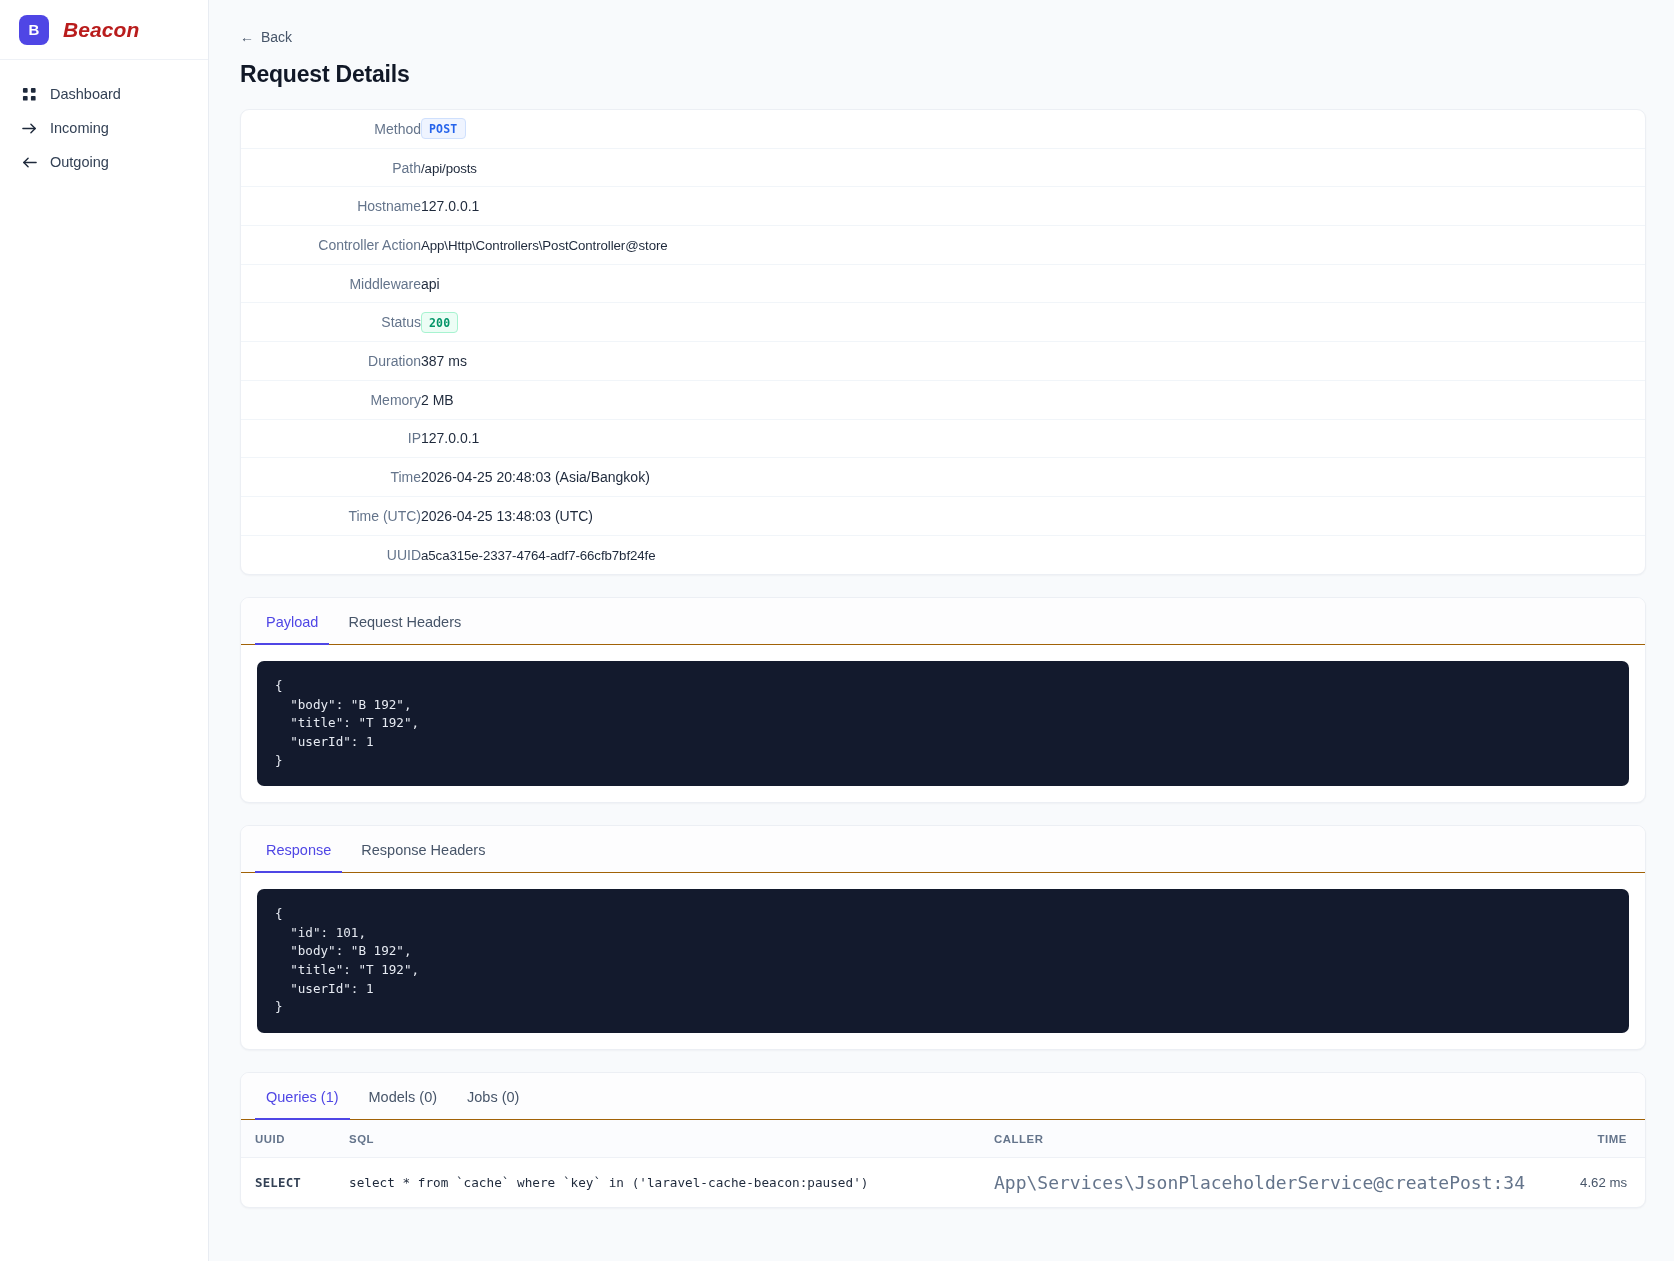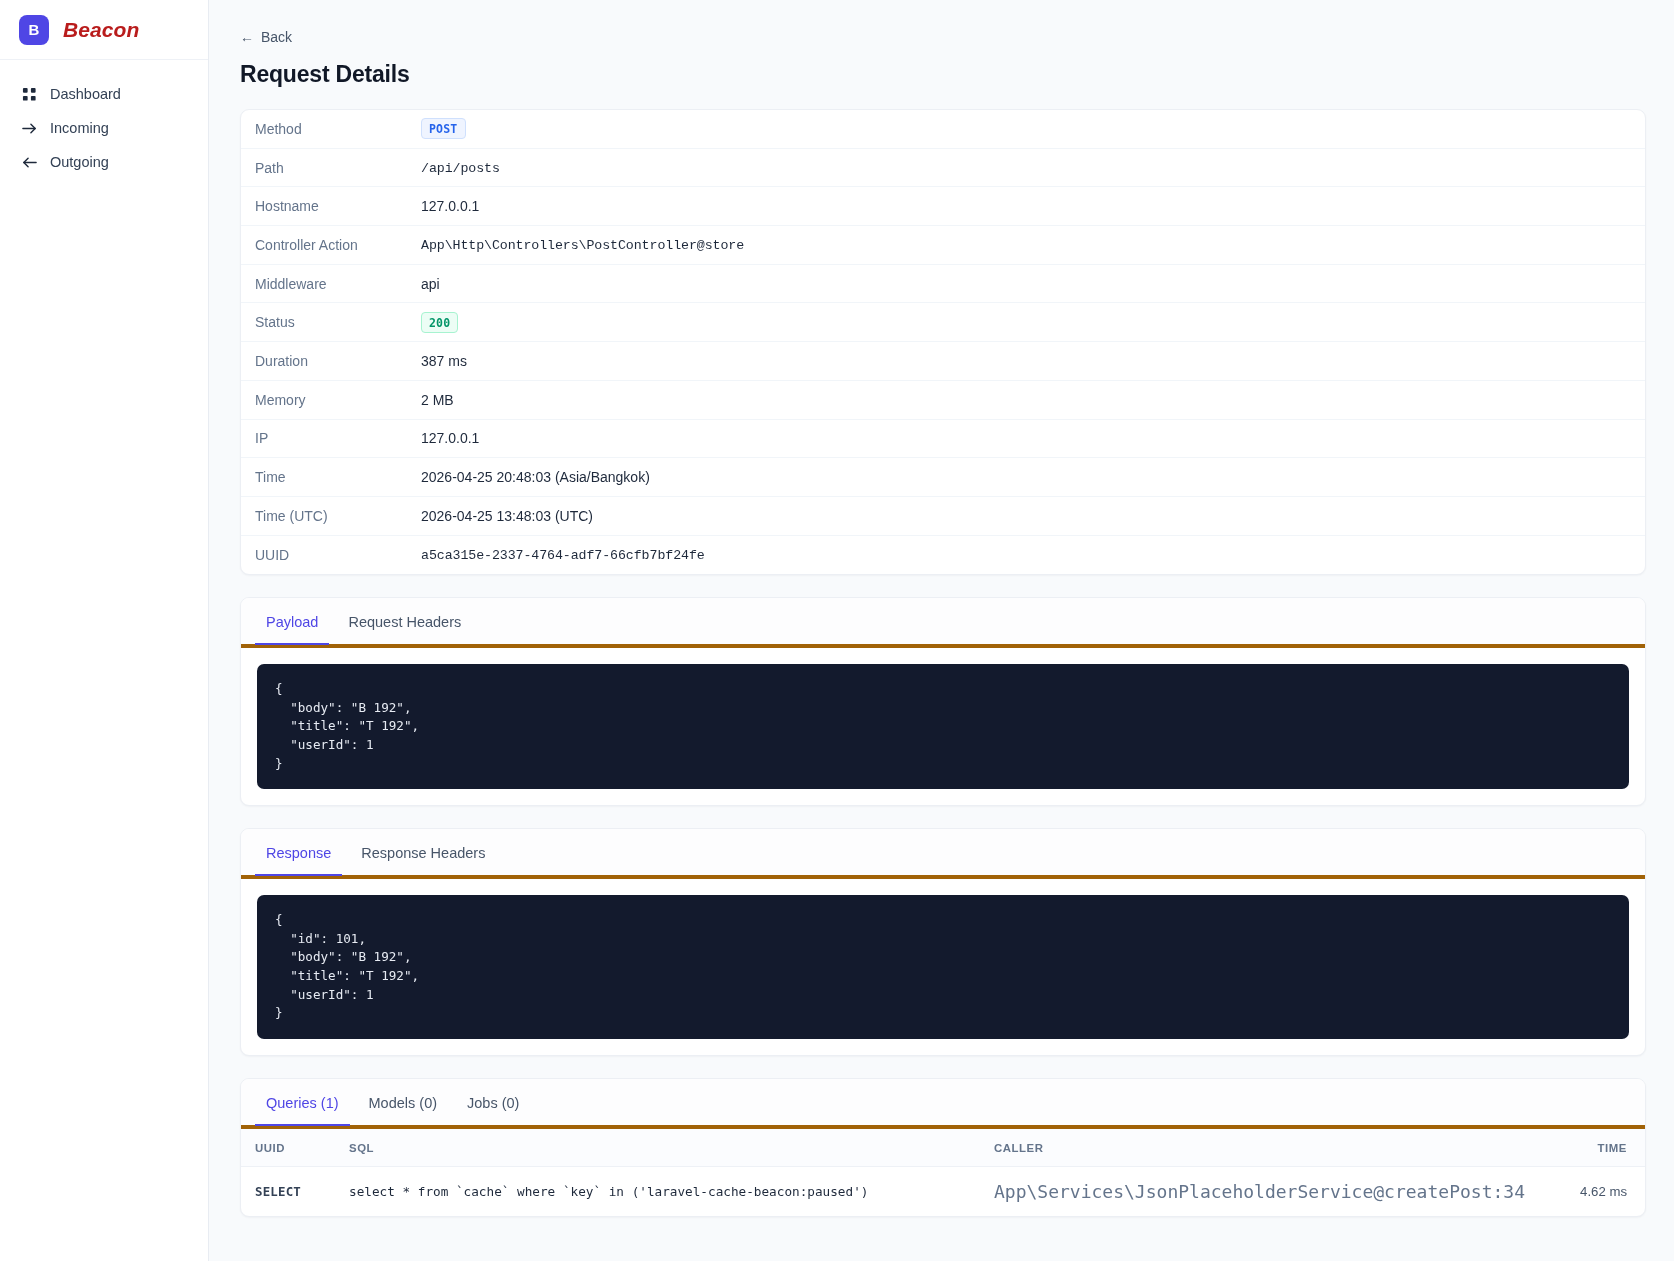--- a/index.html
+++ b/index.html
@@ -94,33 +94,34 @@
     overflow: hidden;
   }
 
   
   .detail-row {
     display: flex;
     align-items: center;
     height: 38.7px;
     border-bottom: 1px solid #f1f5f9;
     padding: 0 14px;
+    text-align: right;
   }
   .detail-row:last-child { border-bottom: none; }
   .detail-label {
     flex: 0 0 166px;
     font-size: 14px;
     color: #64748b;
   }
   .detail-value {
     font-size: 14px;
     color: #1e293b;
   }
   .mono {
-    font-family: Liberation Mono, monospace;
+    font-family: Liberation Sans, sans-serif;
     font-size: 13.3px;
     letter-spacing: -.1px;
   }
   .badge {
     display: inline-block;
     font-family: "DejaVu Sans Mono", "Liberation Mono", monospace;
     font-size: 11.5px;
     font-weight: bold;
     padding: 3px 7px 2px;
     border-radius: 4px;
@@ -135,21 +136,21 @@
     background: #ecfdf5;
     border: 1px solid #a7f3d0;
     color: #059669;
   }
 
   
   .tabs {
     display: flex;
     align-items: flex-start;
     gap: 8px;
-    border-bottom: 4px solid #a16207;
+    border-bottom: 1px solid #a16207;
     padding: 0 14px;
     background: #fdfdfe;
   }
   .tab {
     font-size: 14.5px;
     color: #475569;
     padding: 16px 11px 13px;
     cursor: pointer;
     border-bottom: 2.5px solid transparent;
     margin-bottom: -1px;

